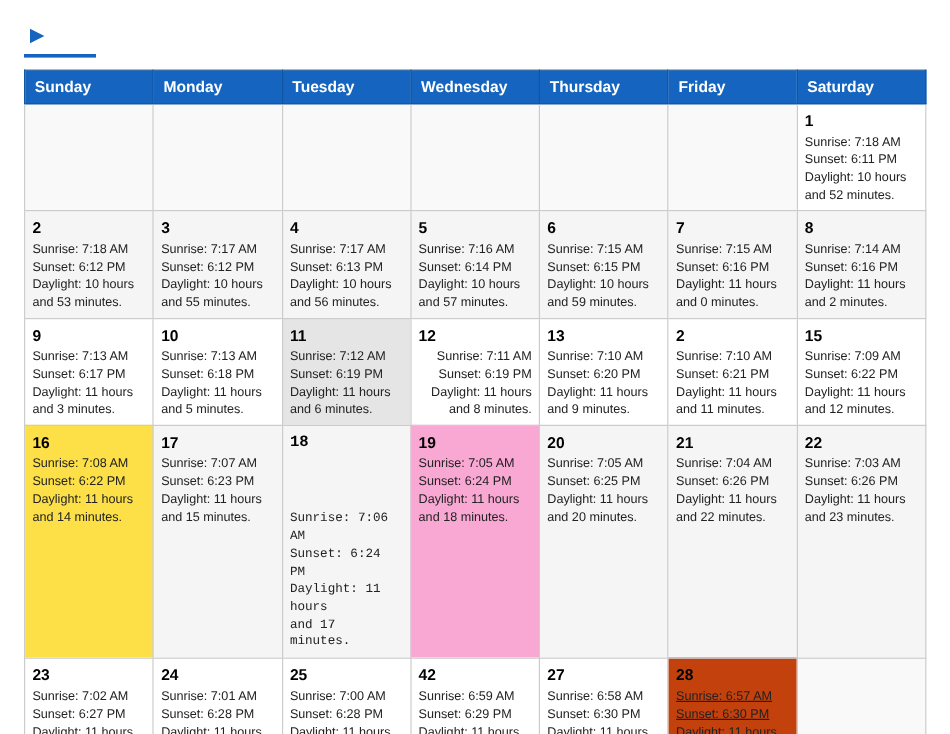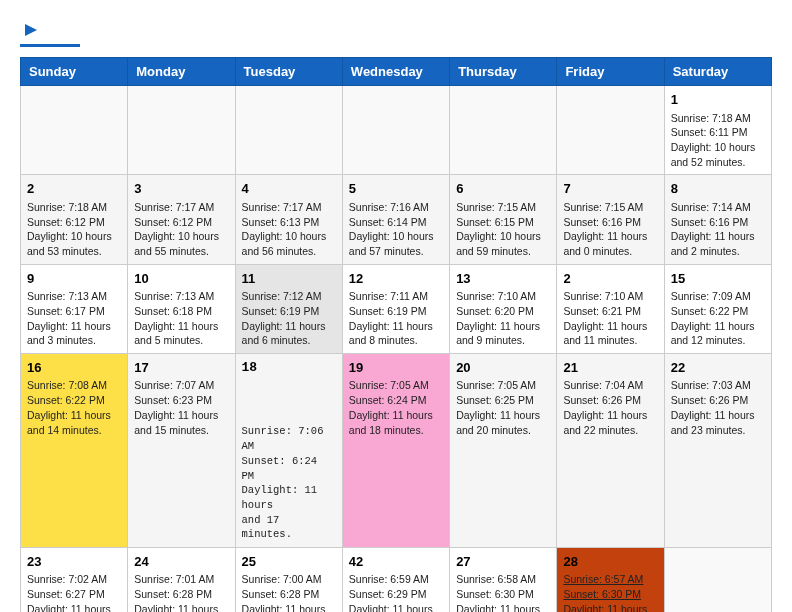--- a/index.html
+++ b/index.html
@@ -200,21 +200,21 @@
         </td>
         <td style="background: #e5e5e5;">
           <span class="day-num">11</span>
           <div class="day-info" style="white-space: pre-line;">Sunrise: 7:12 AM
 Sunset: 6:19 PM
 Daylight: 11 hours
 and 6 minutes.</div>
         </td>
         <td style="background: rgb(255, 255, 255);">
           <span class="day-num">12</span>
-          <div class="day-info" style="white-space: pre-line;">Sunrise: 7:11 AM
+          <div class="day-info" style="white-space: pre-line; text-align: right;">Sunrise: 7:11 AM
 Sunset: 6:19 PM
 Daylight: 11 hours
 and 8 minutes.</div>
         </td>
         <td style="background: rgb(255, 255, 255);">
           <span class="day-num">13</span>
           <div class="day-info" style="white-space: pre-line;">Sunrise: 7:10 AM
 Sunset: 6:20 PM
 Daylight: 11 hours
 and 9 minutes.</div>

